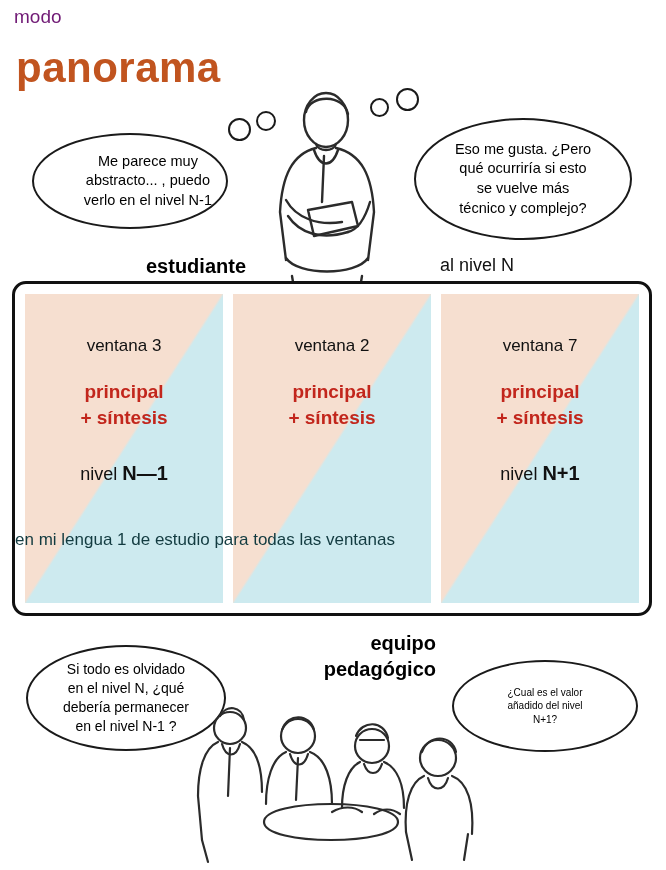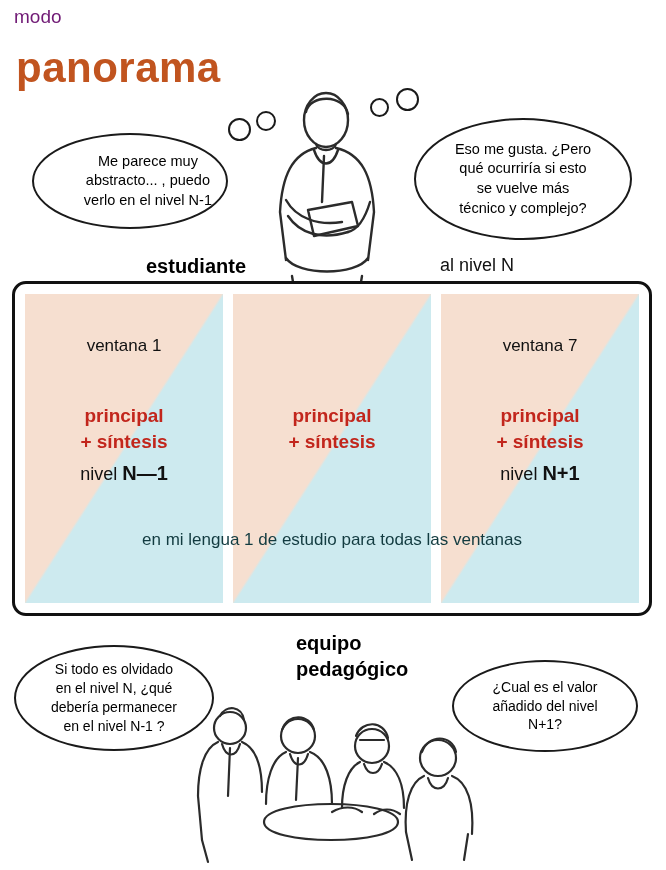--- a/index.html
+++ b/index.html
@@ -68,32 +68,32 @@
     justify-content: flex-end;
   }
   #bubble-student-right {
     left: 414px;
     top: 118px;
     width: 218px;
     height: 122px;
     font-size: 14.5px;
   }
   #bubble-team-left {
-    left: 14px;
+    left: 26px;
     top: 645px;
     width: 200px;
     height: 106px;
     font-size: 14px;
   }
   #bubble-team-right {
     left: 452px;
     top: 660px;
     width: 186px;
     height: 92px;
-    font-size: 14px;
+    font-size: 10px;
     text-align: center;
   }
 
   
   #dot-sl-1 { left: 228px; top: 118px; width: 19px; height: 19px; }
   #dot-sl-2 { left: 256px; top: 111px; width: 16px; height: 16px; }
   
   #dot-sr-1 { left: 370px; top: 98px; width: 15px; height: 15px; }
   #dot-sr-2 { left: 396px; top: 88px; width: 19px; height: 19px; }
 
@@ -114,21 +114,21 @@
     top: 255px;
     font-size: 18px;
     color: #111111;
     font-weight: normal;
     margin-left: 44px;
   }
   #label-equipo {
     left: 296px;
     top: 630px;
     font-size: 20px;
-    text-align: left;
+    text-align: right;
     line-height: 1.3;
     width: 140px;
   }
 
   
   .panel {
     position: absolute;
     left: 12px;
     top: 281px;
     width: 640px;
@@ -167,40 +167,39 @@
     position: absolute;
     top: 85px;
     left: 0;
     right: 0;
     text-align: center;
     font-size: 19px;
     font-weight: bold;
     color: #c2261c;
     line-height: 1.35;
     white-space: pre-line;
-    margin-top: 24px;
   }
   .win-level {
     position: absolute;
     top: 168px;
     left: 0;
     right: 0;
     text-align: center;
     font-size: 18px;
     color: #111111;
   }
   .win-level b {
     font-size: 20px;
   }
   .panel-footer {
     position: absolute;
     left: 0;
     right: 0;
     top: 246px;
-    text-align: center;
+    text-align: left;
     font-size: 17px;
     color: #123b40;
   }
 
   
   .figure {
     position: absolute;
   }
   #figure-student {
     left: 252px;
@@ -263,29 +262,30 @@
 técnico y complejo?</span>
 </div>
 
 <div class="role-label" id="label-estudiante">estudiante</div>
 <div id="label-al-nivel">al nivel N</div>
 
 <div class="panel">
   <div class="windows-row">
 
     <div class="window">
-      <div class="win-title">ventana 1</div>
+      <div class="win-title">ventana 3</div>
       <div class="win-main">principal
 + síntesis</div>
       <div class="win-level">
         <span>nivel </span><b>N—1</b>
       </div>
     </div>
 
     <div class="window">
+      <div class="win-title">ventana 2</div>
       <div class="win-main">principal
 + síntesis</div>
     </div>
 
     <div class="window">
       <div class="win-title">ventana 7</div>
       <div class="win-main">principal
 + síntesis</div>
       <div class="win-level">
         <span>nivel </span><b>N+1</b>

